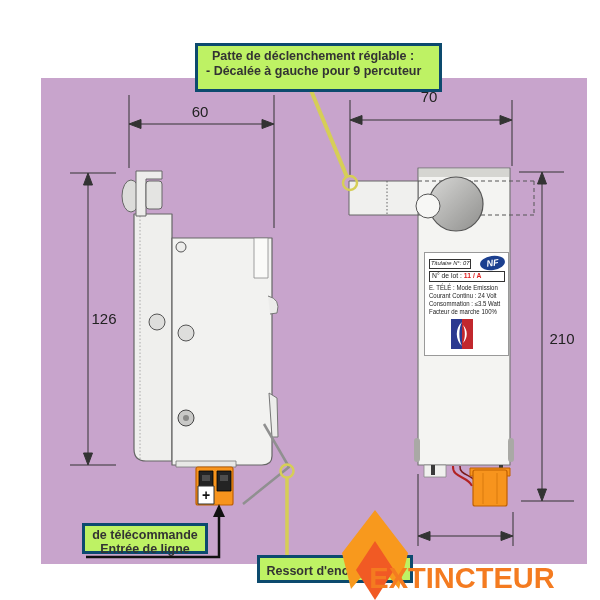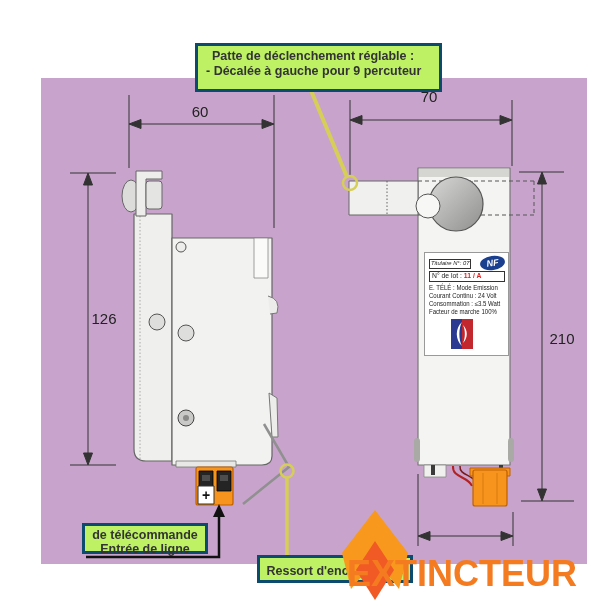--- a/index.html
+++ b/index.html
@@ -31,21 +31,21 @@
   .nf-oval{width:25px;height:14px;background:#1B3F8F;border-radius:50%;color:#fff;
            font-weight:bold;font-style:italic;font-size:9px;text-align:center;
            line-height:14px;transform:rotate(-8deg);}
   .lot-box{border:0.8px solid #333;font-size:6.8px;padding:0 2px;margin:1px 0 2px 0;
            white-space:nowrap;}
   .lot-val{color:#E02020;font-weight:bold;}
   .lbl-line{white-space:nowrap;font-weight:500;transform:scale(0.96,1);transform-origin:left;}
   .lbl-logo{margin:2px 0 0 22px;}
   #brand{right:2px;bottom:8px;width:272px;text-align:center;z-index:4;line-height:0.97;}
   #brand .b1{font-size:34px;font-weight:bold;color:#F9A21B;letter-spacing:0px;}
-  #brand .b2{font-size:36px;font-weight:bold;color:#F47B20;letter-spacing:0px;margin-top:36px;}
+  #brand .b2{font-size:29px;font-weight:bold;color:#F47B20;letter-spacing:0px;margin-top:36px;}
   #flame{left:330px;top:505px;width:90px;height:95px;z-index:3;}
 </style>
 </head>
 <body>
 
 <div id="panel" class="abs"></div>
 
 <svg id="overlay" class="abs" viewBox="0 0 600 600">
   <defs>
     <linearGradient id="knobGrad" x1="0" y1="0" x2="1" y2="1">

